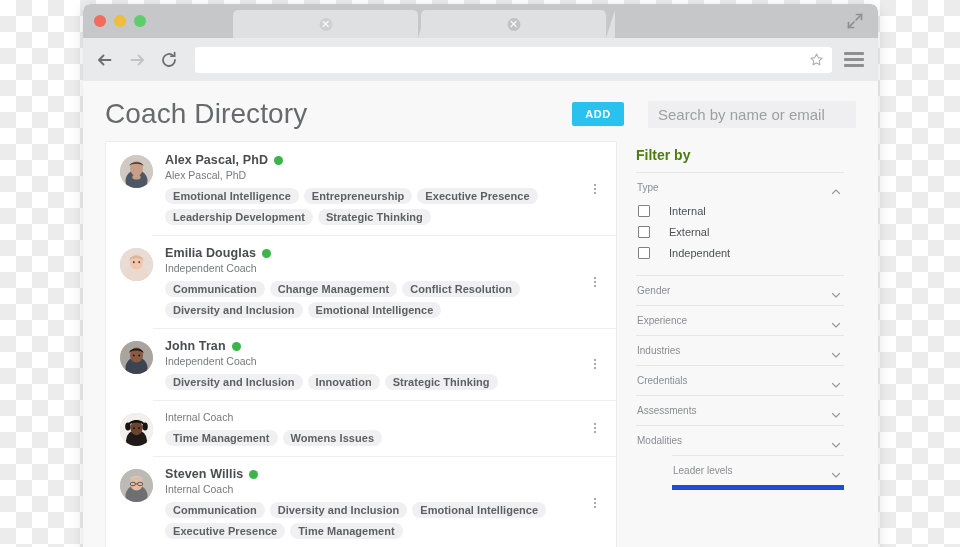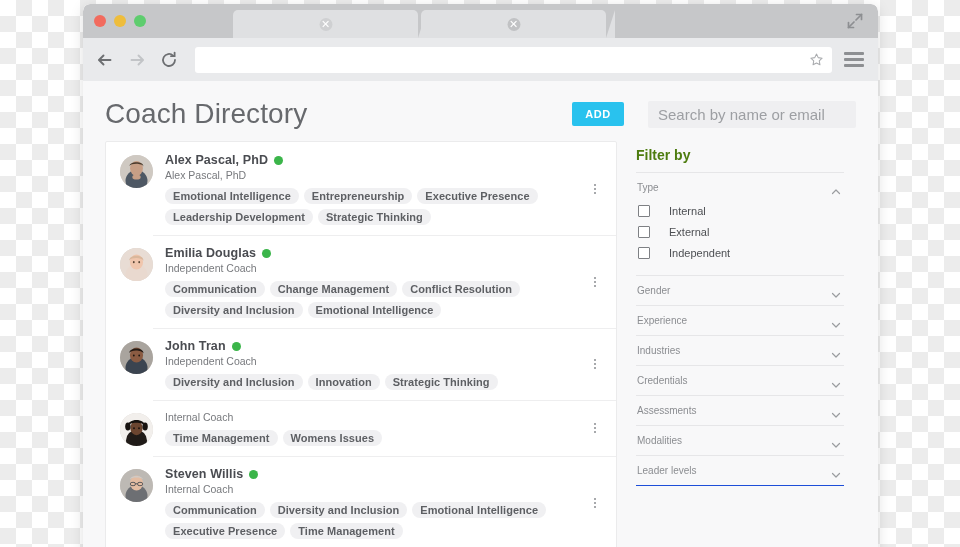--- a/index.html
+++ b/index.html
@@ -311,21 +311,21 @@
   }
   .filter-title {
     font-size: 14px;
     font-weight: 700;
     color: #4d7c0f;
     padding: 6px 0 9px 0;
   }
   .filter-section {
     border-top: 1px solid #e6e6e8;
   }
-  .filter-section:last-child { border-bottom: 1px solid #1d4ed8; }
+  .filter-section:last-child { border-bottom: 5px solid #1d4ed8; margin-left: 36px; }
   .filter-head {
     display: flex;
     align-items: flex-end;
     justify-content: space-between;
     padding: 9px 3px 9px 1px;
   }
   .filter-label {
     font-size: 10px;
     color: #8b8d91;
   }

